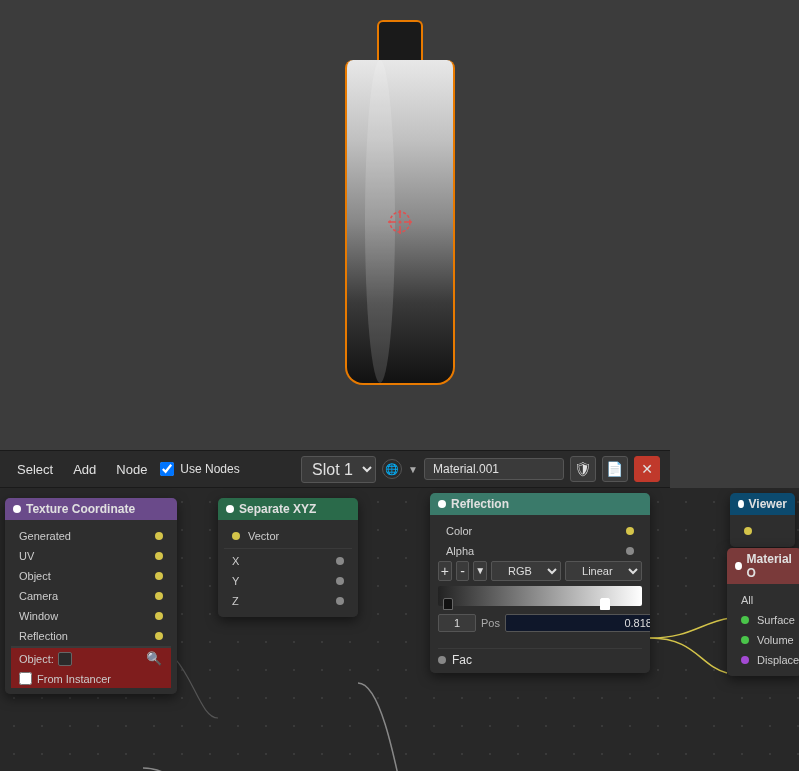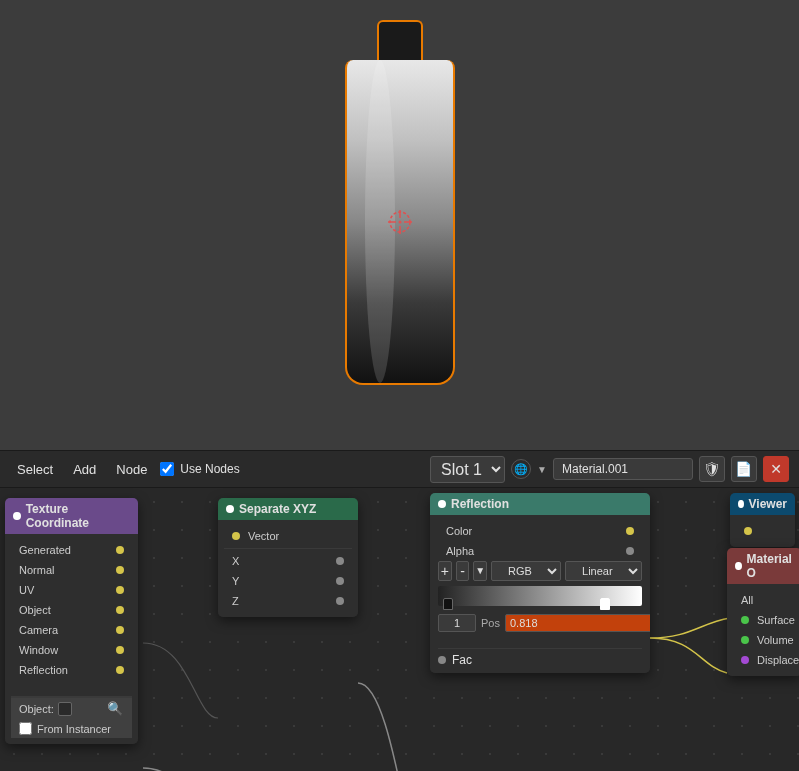--- a/index.html
+++ b/index.html
@@ -70,21 +70,21 @@
       position: absolute;
       top: 50%;
       left: 50%;
       transform: translate(-50%, -50%);
       width: 28px;
       height: 28px;
     }
 
     
     #toolbar {
-      width: 799px;
+      width: 670px;
       height: 38px;
       background: #2a2a2a;
       display: flex;
       align-items: center;
       padding: 0 10px;
       gap: 6px;
       border-top: 1px solid #1a1a1a;
       border-bottom: 1px solid #1a1a1a;
       position: relative;
       z-index: 10;
@@ -206,21 +206,21 @@
       flex-shrink: 0;
     }
 
     .socket-left { margin-right: 4px; }
     .socket-right { margin-left: auto; }
 
     
     #node-tex-coord {
       top: 10px;
       left: 5px;
-      width: 133px;
+      width: 172px;
     }
     #node-tex-coord .node-header { background: #6a4a8a; }
 
     
     #node-sep-xyz {
       top: 10px;
       left: 218px;
       width: 140px;
     }
     #node-sep-xyz .node-header { background: #2a6a4a; }
@@ -367,51 +367,50 @@
       font-size: 11px;
       text-align: center;
     }
 
     .cr-pos-label {
       color: #aaa;
       font-size: 11px;
     }
 
     .cr-pos-field {
-      background: #c2410c;
+      background: #0f172a;
       border: 1px solid #555;
       color: #ddd;
       flex: 1;
       padding: 2px 4px;
       border-radius: 2px;
       font-size: 11px;
-      text-align: left;
+      text-align: right;
     }
 
     .cr-fac-row {
       display: flex;
       align-items: center;
       padding-top: 4px;
       border-top: 1px solid #3a3a3a;
       margin-top: 16px;
     }
 
     
     #connections-svg {
       position: absolute;
       top: 0; left: 0;
       width: 100%; height: 100%;
       pointer-events: none;
       overflow: visible;
     }
 
     .node-footer {
-      background: #404040;
+      background: #7f1d1d;
       border-top: 1px solid #3a3a3a;
-      margin-top: 16px;
     }
 
     .divider { height: 1px; background: #3a3a3a; margin: 2px 0; }
 
     
     .sock-yellow { background: #d4c44a; }
     .sock-gray { background: #888; }
     .sock-green { background: #4ac44a; }
     .sock-purple { background: #a44ad4; }
 
@@ -496,24 +495,20 @@
   </svg>
 
   <div class="node-panel" id="node-tex-coord">
     <div class="node-header">
       <div class="dot"></div>
       <span>Texture Coordinate</span>
     </div>
     <div class="node-body">
       <div class="node-row">
         <span>Generated</span>
-        <div class="socket sock-yellow socket-right"></div>
-      </div>
-      <div class="node-row">
-        <span>Normal</span>
         <div class="socket sock-yellow socket-right"></div>
       </div>
       <div class="node-row">
         <span>UV</span>
         <div class="socket sock-yellow socket-right"></div>
       </div>
       <div class="node-row">
         <span>Object</span>
         <div class="socket sock-yellow socket-right"></div>
       </div>

